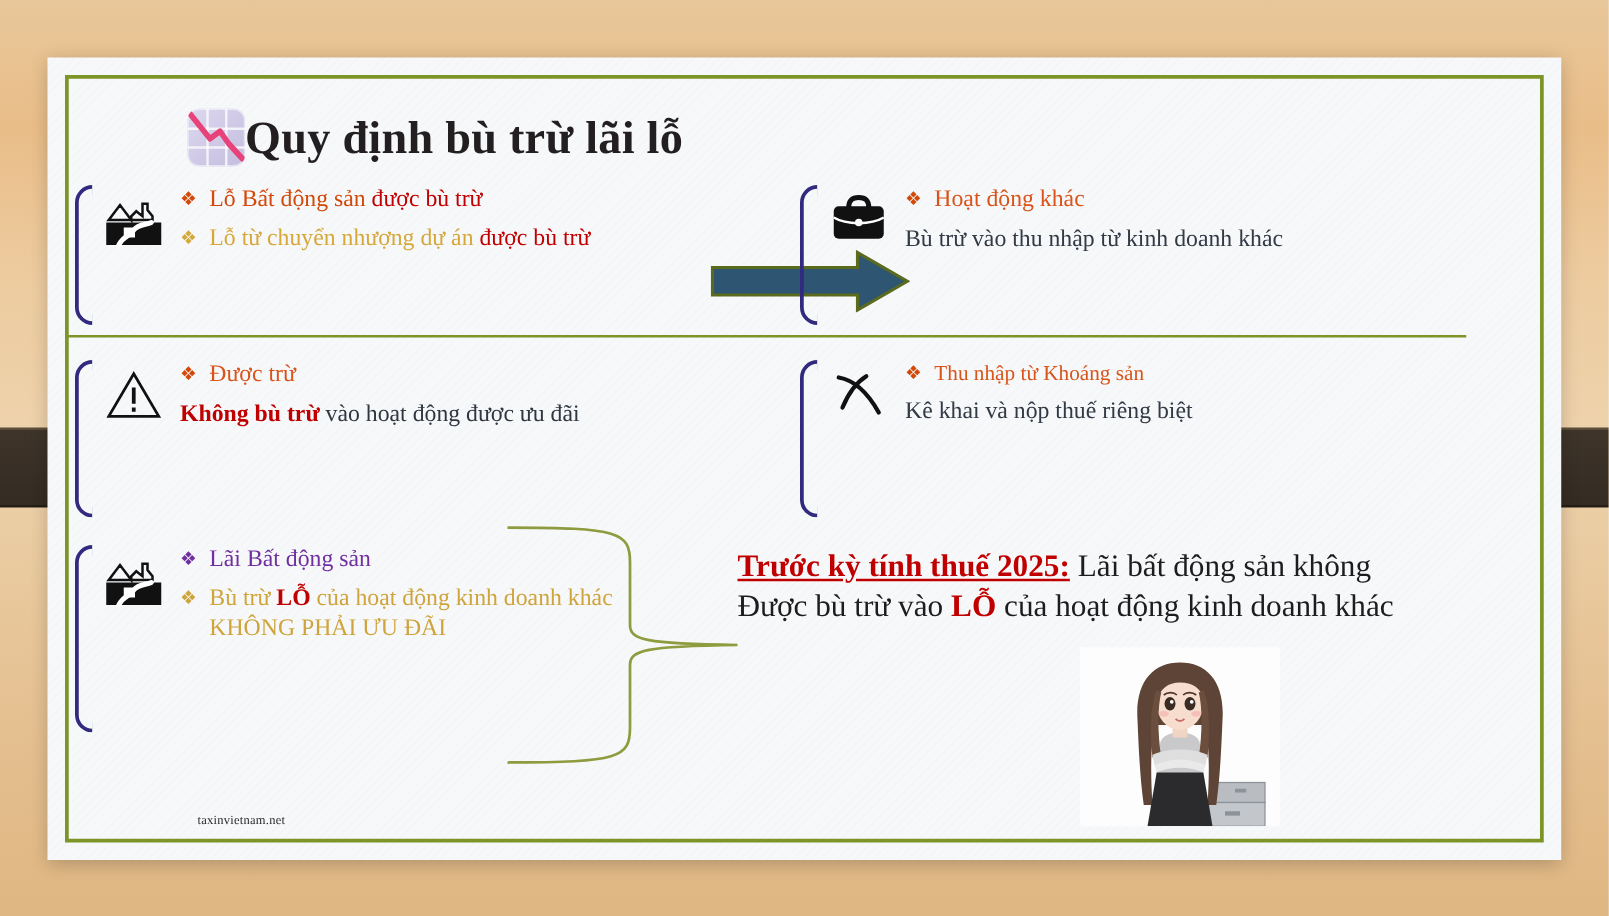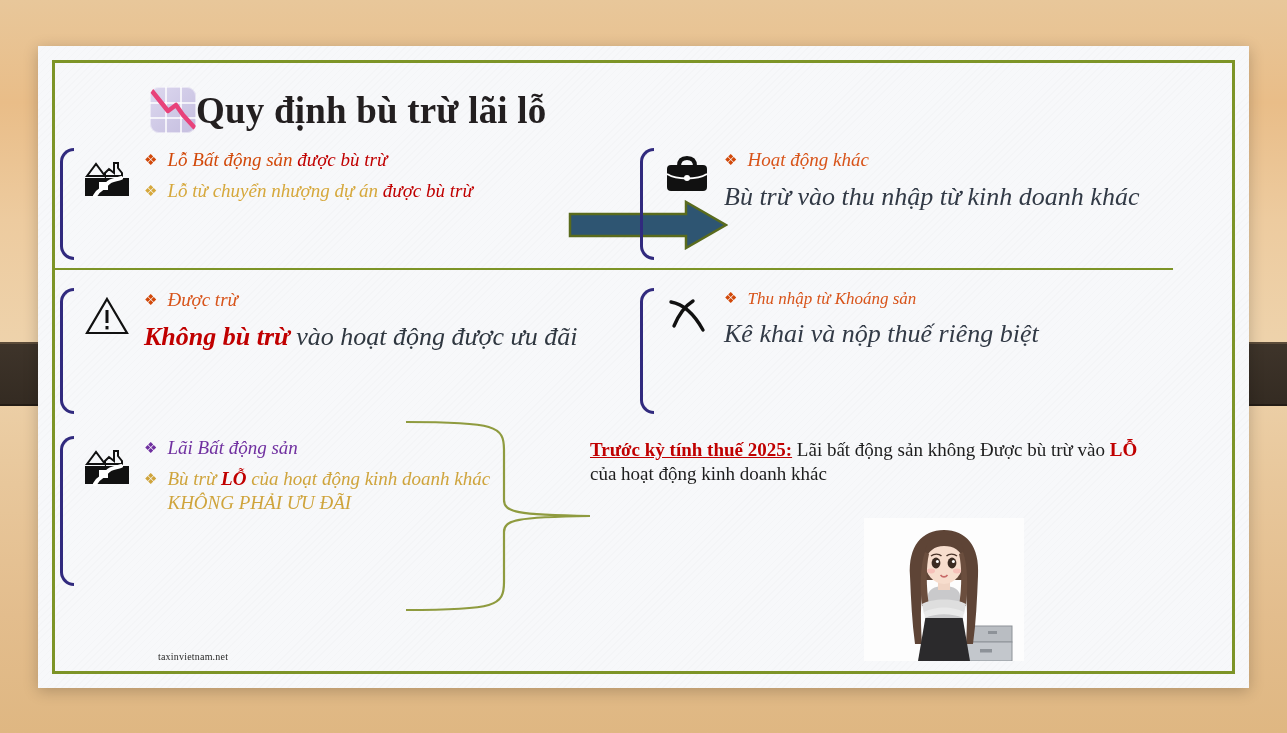--- a/index.html
+++ b/index.html
@@ -123,23 +123,23 @@
     margin-bottom: 6px;
     line-height: 1.3;
   }
   .bullet {
     flex: none;
     font-size: 15px;
     line-height: 1;
     position: relative;
     top: -1px;
   }
-  .bullet-text { font-size: 19px; font-style: italic; }
-
-  .sub-line { font-size: 26px; color: #323a46; line-height: 1.35; margin-top: 20px; font-style: italic; }
+  .bullet-text { font-size: 19px; }
+
+  .sub-line { font-size: 19px; color: #323a46; line-height: 1.35; margin-top: 20px; }
 
   
   .c-orange  { color: #d2490a; }
   .c-orange2 { color: #d8541a; }
   .c-red     { color: #c00000; }
   .c-gold    { color: #d6a83c; }
   .c-gold2   { color: #cfa43c; }
   .c-purple  { color: #7030a0; }
   .c-dark    { color: #2f3740; }
   .b         { font-weight: bold; }
@@ -162,21 +162,21 @@
   .arrow-wrap { position: absolute; left: 516px; top: 140px; }
 
   
   .brace-wrap { position: absolute; left: 352px; top: 356px; }
 
   
   .note {
     position: absolute;
     left: 538px; top: 378px;
     width: 560px;
-    font-size: 19px;
+    font-size: 25px;
     line-height: 1.28;
     color: #1d1d1d;
   }
   .note .lead {
     color: #c00000;
     font-weight: bold;
     text-decoration: underline;
   }
   .note .loz { color: #c00000; font-weight: bold; }
 

